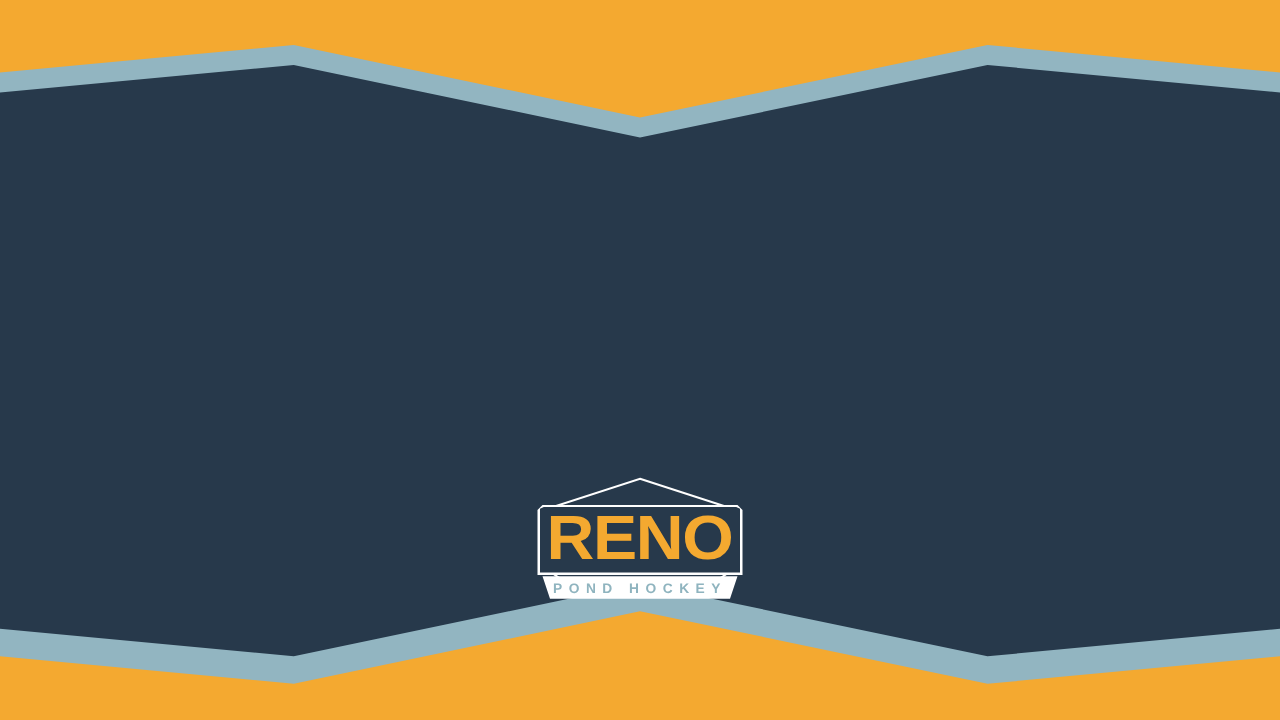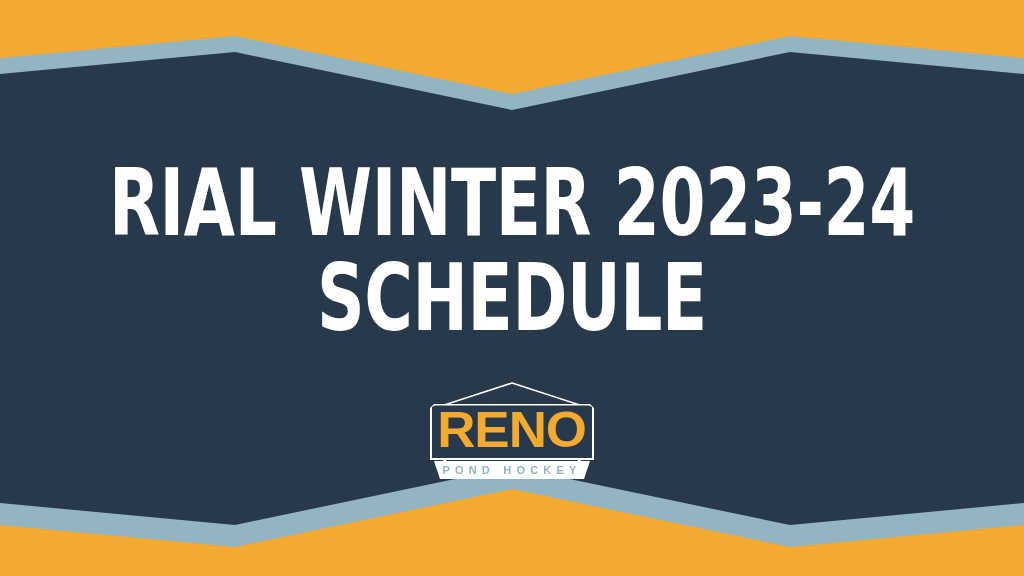--- a/index.html
+++ b/index.html
@@ -64,24 +64,20 @@
 
     <polygon fill="#92B5C1" points="0,58 235,36 512,94 790,36 1024,58 1024,80 790,56 512,114 235,56 0,80"></polygon>
 
     <polygon fill="#27394B" points="0,74 235,52 512,110 790,52 1024,74 1024,300 0,300"></polygon>
 
     <polygon fill="#27394B" points="0,280 1024,280 1024,505 790,527 512,469 235,527 0,505"></polygon>
 
     <polygon fill="#92B5C1" points="0,503 235,525 512,467 790,525 1024,503 1024,525 790,547 512,489 235,547 0,525"></polygon>
   </svg>
 
-  <div id="title-block">
-    <span class="title-line" id="title-line-1">RIAL WINTER 2023-24</span>
-    <span class="title-line" id="title-line-2">SCHEDULE</span>
-  </div>
 
   <div id="logo">
     <svg viewBox="0 0 216 108">
 
       <polygon fill="none" stroke="#FFFFFF" stroke-width="1.6" points="108,3 182,27 182,76 152,96 64,96 34,76 34,27"></polygon>
 
       <polygon fill="#FFFFFF" points="26,28 30,24 186,24 190,28 190,80 26,80"></polygon>
       <polygon fill="#27394B" points="28,27 31,25.5 185,25.5 188,27 188,78 28,78"></polygon>
 
       <g>

